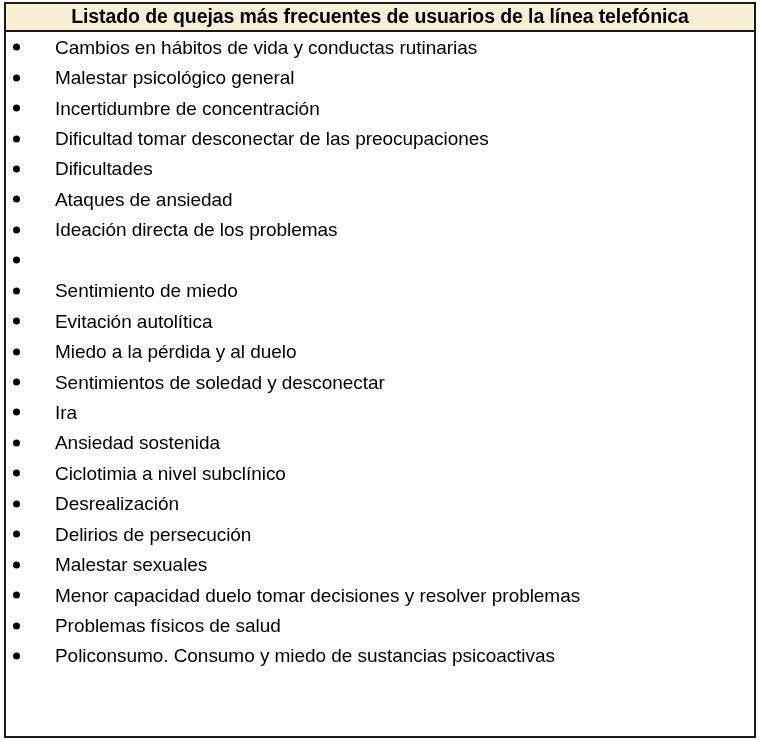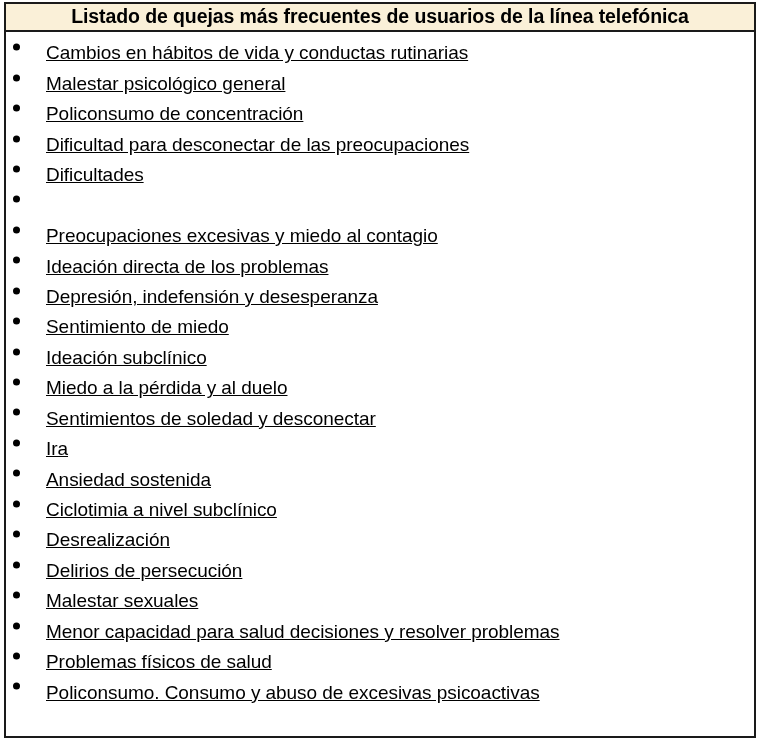--- a/index.html
+++ b/index.html
@@ -67,23 +67,22 @@
     margin: 0;
     list-style: none;
     overflow: hidden;
   }
 
   .complaint-item {
     box-sizing: border-box;
     position: relative;
     height: 30.45px;
     display: flex;
-    align-items: flex-end;
-    padding-left: 0;
-    text-decoration: underline;
+    align-items: center;
+    padding-left: 9px;
   }
 
   .bullet-icon {
     position: absolute;
     left: 7px;
     top: 50%;
     transform: translateY(-50%);
     width: 7px;
     height: 7px;
     background: #000000;
@@ -115,52 +114,48 @@
         <li class="complaint-item">
           <span class="bullet-icon"></span>
           <span class="complaint-label">Cambios en hábitos de vida y conductas rutinarias</span>
         </li>
         <li class="complaint-item">
           <span class="bullet-icon"></span>
           <span class="complaint-label">Malestar psicológico general</span>
         </li>
         <li class="complaint-item">
           <span class="bullet-icon"></span>
-          <span class="complaint-label">Policonsumo de concentración</span>
-        </li>
-        <li class="complaint-item">
-          <span class="bullet-icon"></span>
-          <span class="complaint-label">Dificultad para desconectar de las preocupaciones</span>
+          <span class="complaint-label">Incertidumbre de concentración</span>
+        </li>
+        <li class="complaint-item">
+          <span class="bullet-icon"></span>
+          <span class="complaint-label">Dificultad tomar desconectar de las preocupaciones</span>
         </li>
         <li class="complaint-item">
           <span class="bullet-icon"></span>
           <span class="complaint-label">Dificultades</span>
         </li>
         <li class="complaint-item">
           <span class="bullet-icon"></span>
-        </li>
-        <li class="complaint-item">
-          <span class="bullet-icon"></span>
-          <span class="complaint-label">Preocupaciones excesivas y miedo al contagio</span>
+          <span class="complaint-label">Ataques de ansiedad</span>
         </li>
         <li class="complaint-item">
           <span class="bullet-icon"></span>
           <span class="complaint-label">Ideación directa de los problemas</span>
         </li>
         <li class="complaint-item">
           <span class="bullet-icon"></span>
-          <span class="complaint-label">Depresión, indefensión y desesperanza</span>
         </li>
         <li class="complaint-item">
           <span class="bullet-icon"></span>
           <span class="complaint-label">Sentimiento de miedo</span>
         </li>
         <li class="complaint-item">
           <span class="bullet-icon"></span>
-          <span class="complaint-label">Ideación subclínico</span>
+          <span class="complaint-label">Evitación autolítica</span>
         </li>
         <li class="complaint-item">
           <span class="bullet-icon"></span>
           <span class="complaint-label">Miedo a la pérdida y al duelo</span>
         </li>
         <li class="complaint-item">
           <span class="bullet-icon"></span>
           <span class="complaint-label">Sentimientos de soledad y desconectar</span>
         </li>
         <li class="complaint-item">
@@ -182,27 +177,27 @@
         <li class="complaint-item">
           <span class="bullet-icon"></span>
           <span class="complaint-label">Delirios de persecución</span>
         </li>
         <li class="complaint-item">
           <span class="bullet-icon"></span>
           <span class="complaint-label">Malestar sexuales</span>
         </li>
         <li class="complaint-item">
           <span class="bullet-icon"></span>
-          <span class="complaint-label">Menor capacidad para salud decisiones y resolver problemas</span>
+          <span class="complaint-label">Menor capacidad duelo tomar decisiones y resolver problemas</span>
         </li>
         <li class="complaint-item">
           <span class="bullet-icon"></span>
           <span class="complaint-label">Problemas físicos de salud</span>
         </li>
         <li class="complaint-item">
           <span class="bullet-icon"></span>
-          <span class="complaint-label">Policonsumo. Consumo y abuso de excesivas psicoactivas</span>
+          <span class="complaint-label">Policonsumo. Consumo y miedo de sustancias psicoactivas</span>
         </li>
       </ul>
 
   </div>
 
 </div>
 
 </body></html>

